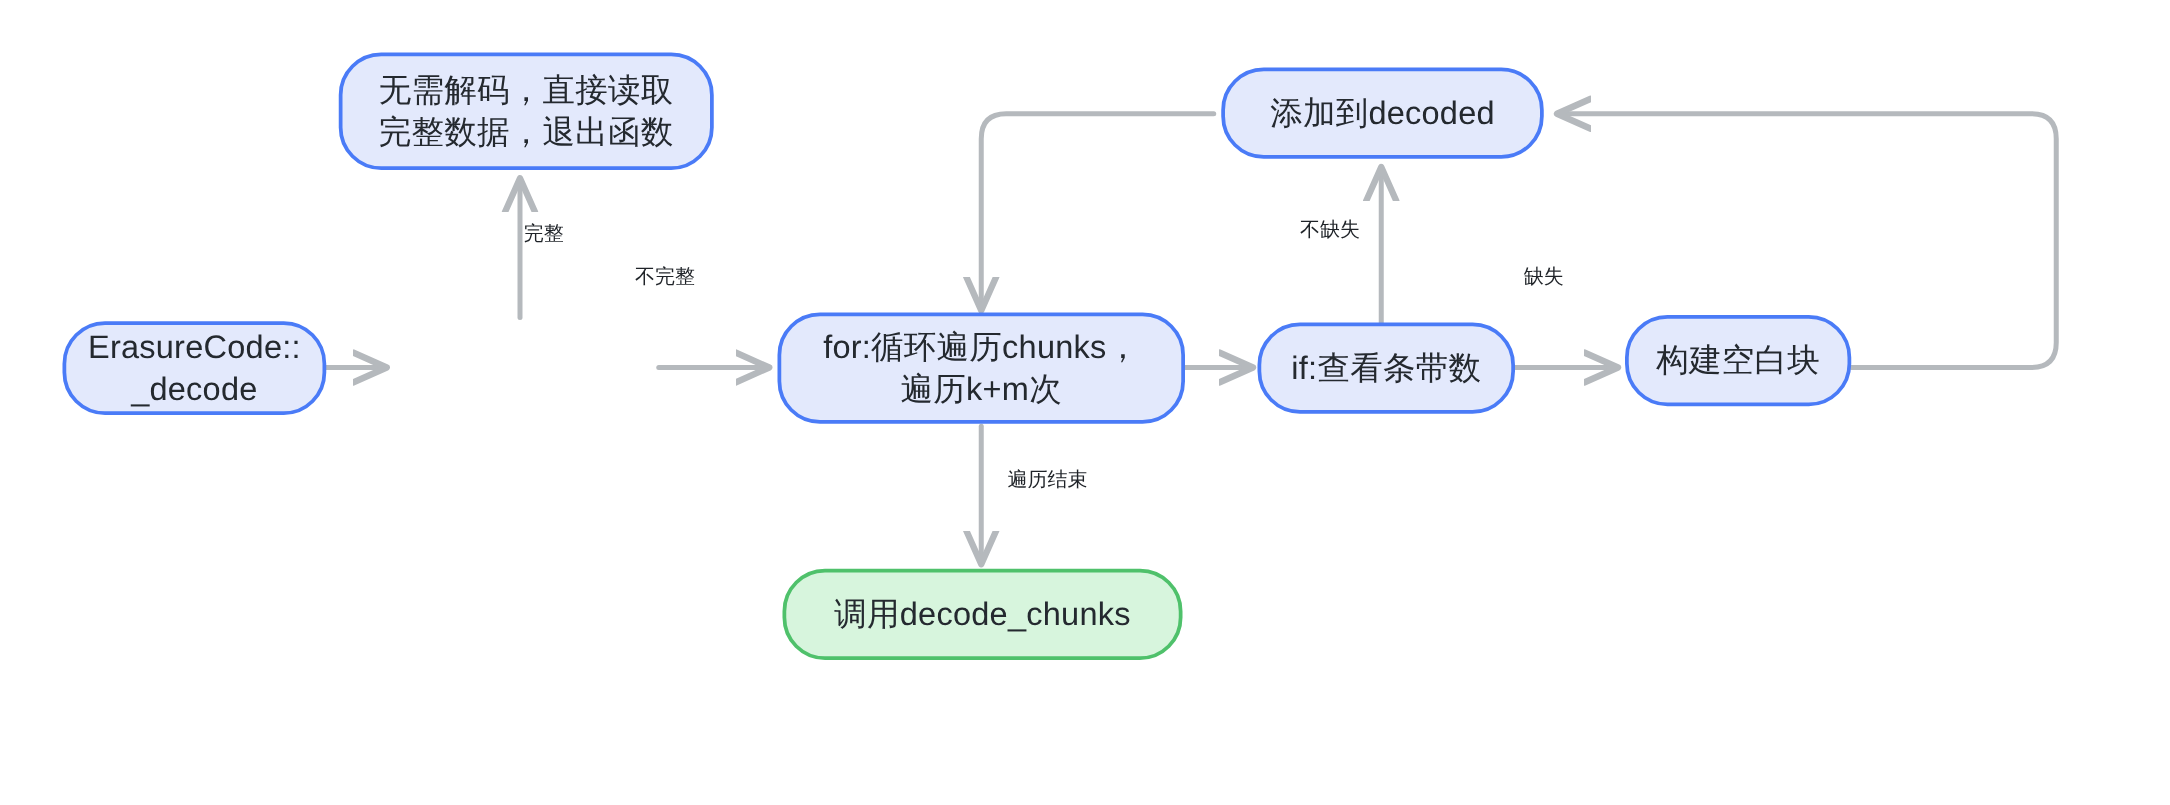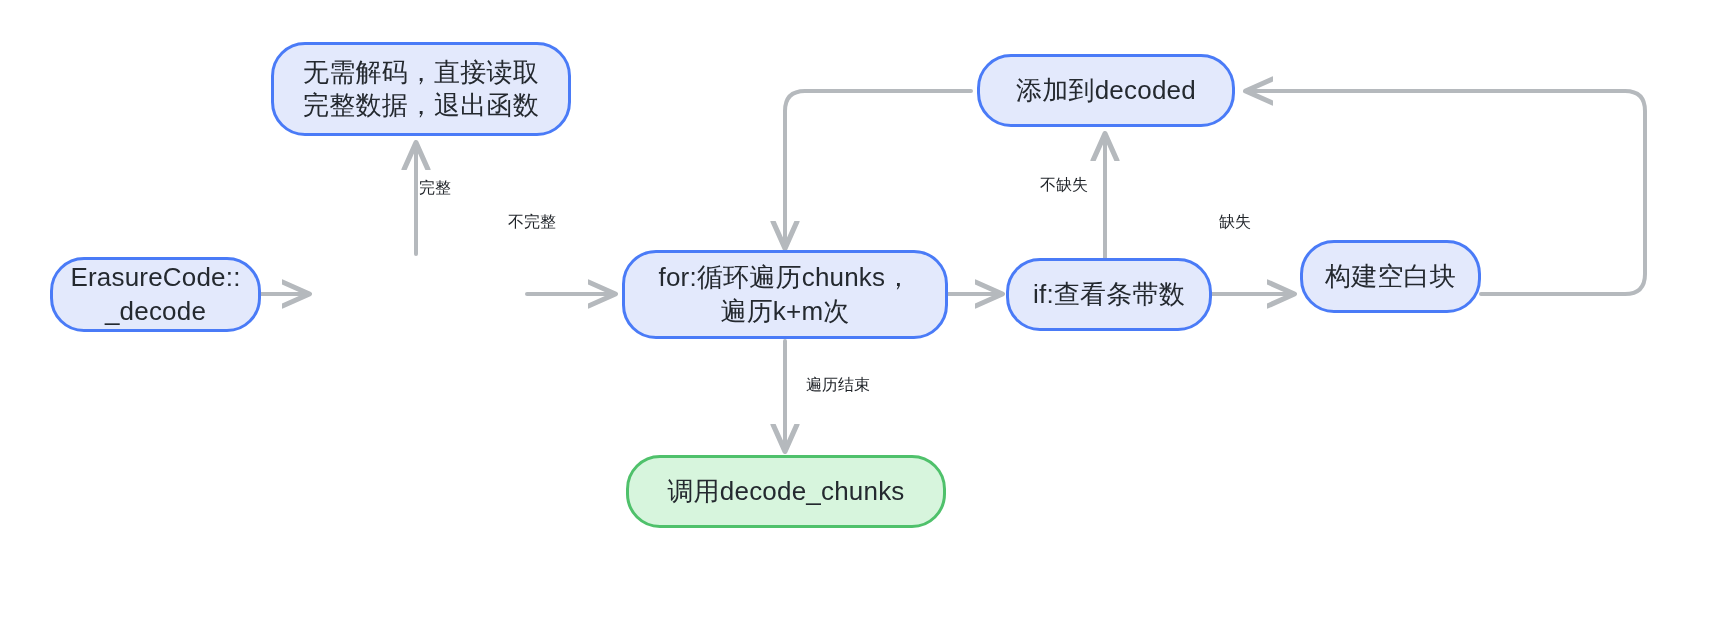--- a/index.html
+++ b/index.html
@@ -92,21 +92,21 @@
 
 
   <div class="node" style="left:271px; top:42px; width:300px; height:94px;">无需解码，直接读取
 完整数据，退出函数</div>
 
   <div class="node" style="left:622px; top:250px; width:326px; height:89px;">for:循环遍历chunks，
 遍历k+m次</div>
 
   <div class="node" style="left:1006px; top:258px; width:206px; height:73px;">if:查看条带数</div>
 
-  <div class="node" style="left:1300px; top:240px; width:181px; height:73px;">构建空白块</div>
+  <div class="node" style="left:1300px; top:252px; width:181px; height:73px;">构建空白块</div>
 
   <div class="node" style="left:977px; top:54px; width:258px; height:73px;">添加到decoded</div>
 
   <div class="node green" style="left:626px; top:455px; width:320px; height:73px;">调用decode_chunks</div>
 
   <div class="edge-label" style="left:419px; top:178px;">完整</div>
 
   <div class="edge-label" style="left:508px; top:212px;">不完整</div>
 
   <div class="edge-label" style="left:806px; top:375px;">遍历结束</div>

